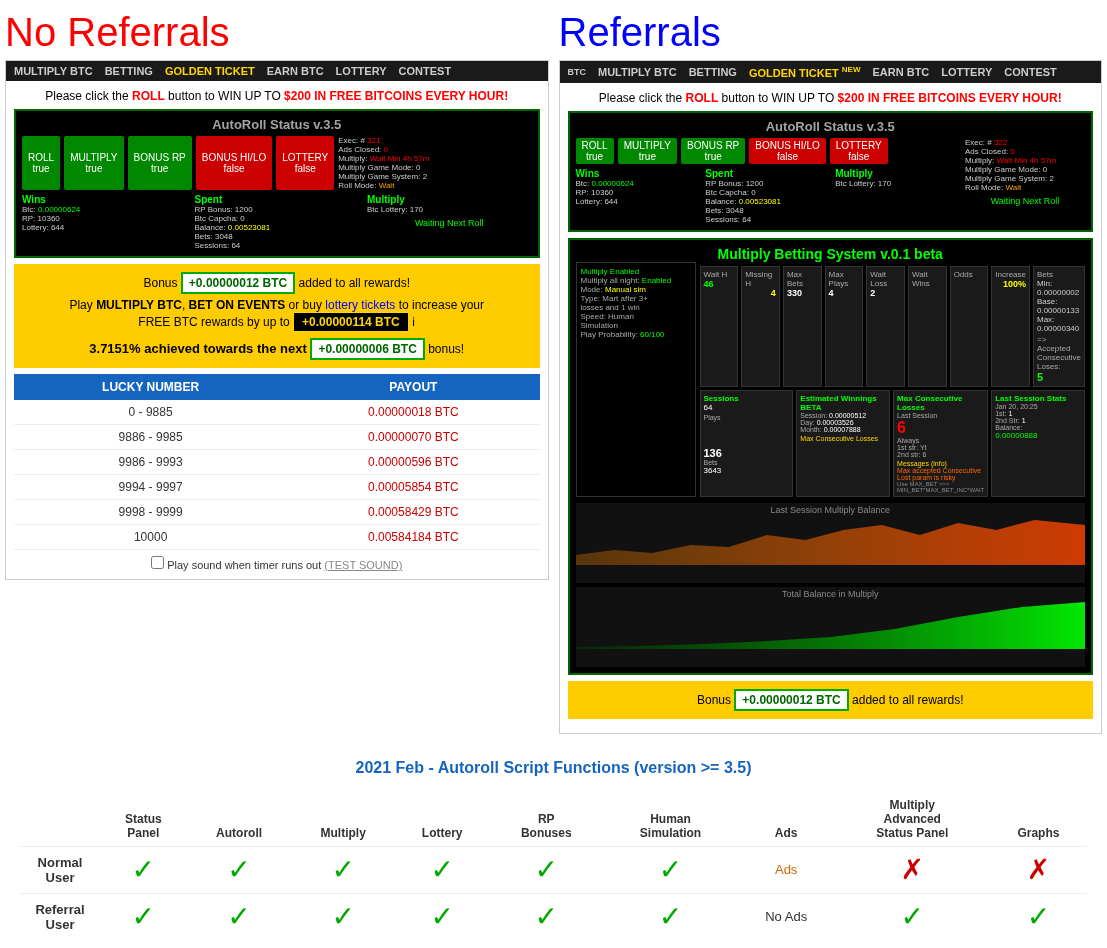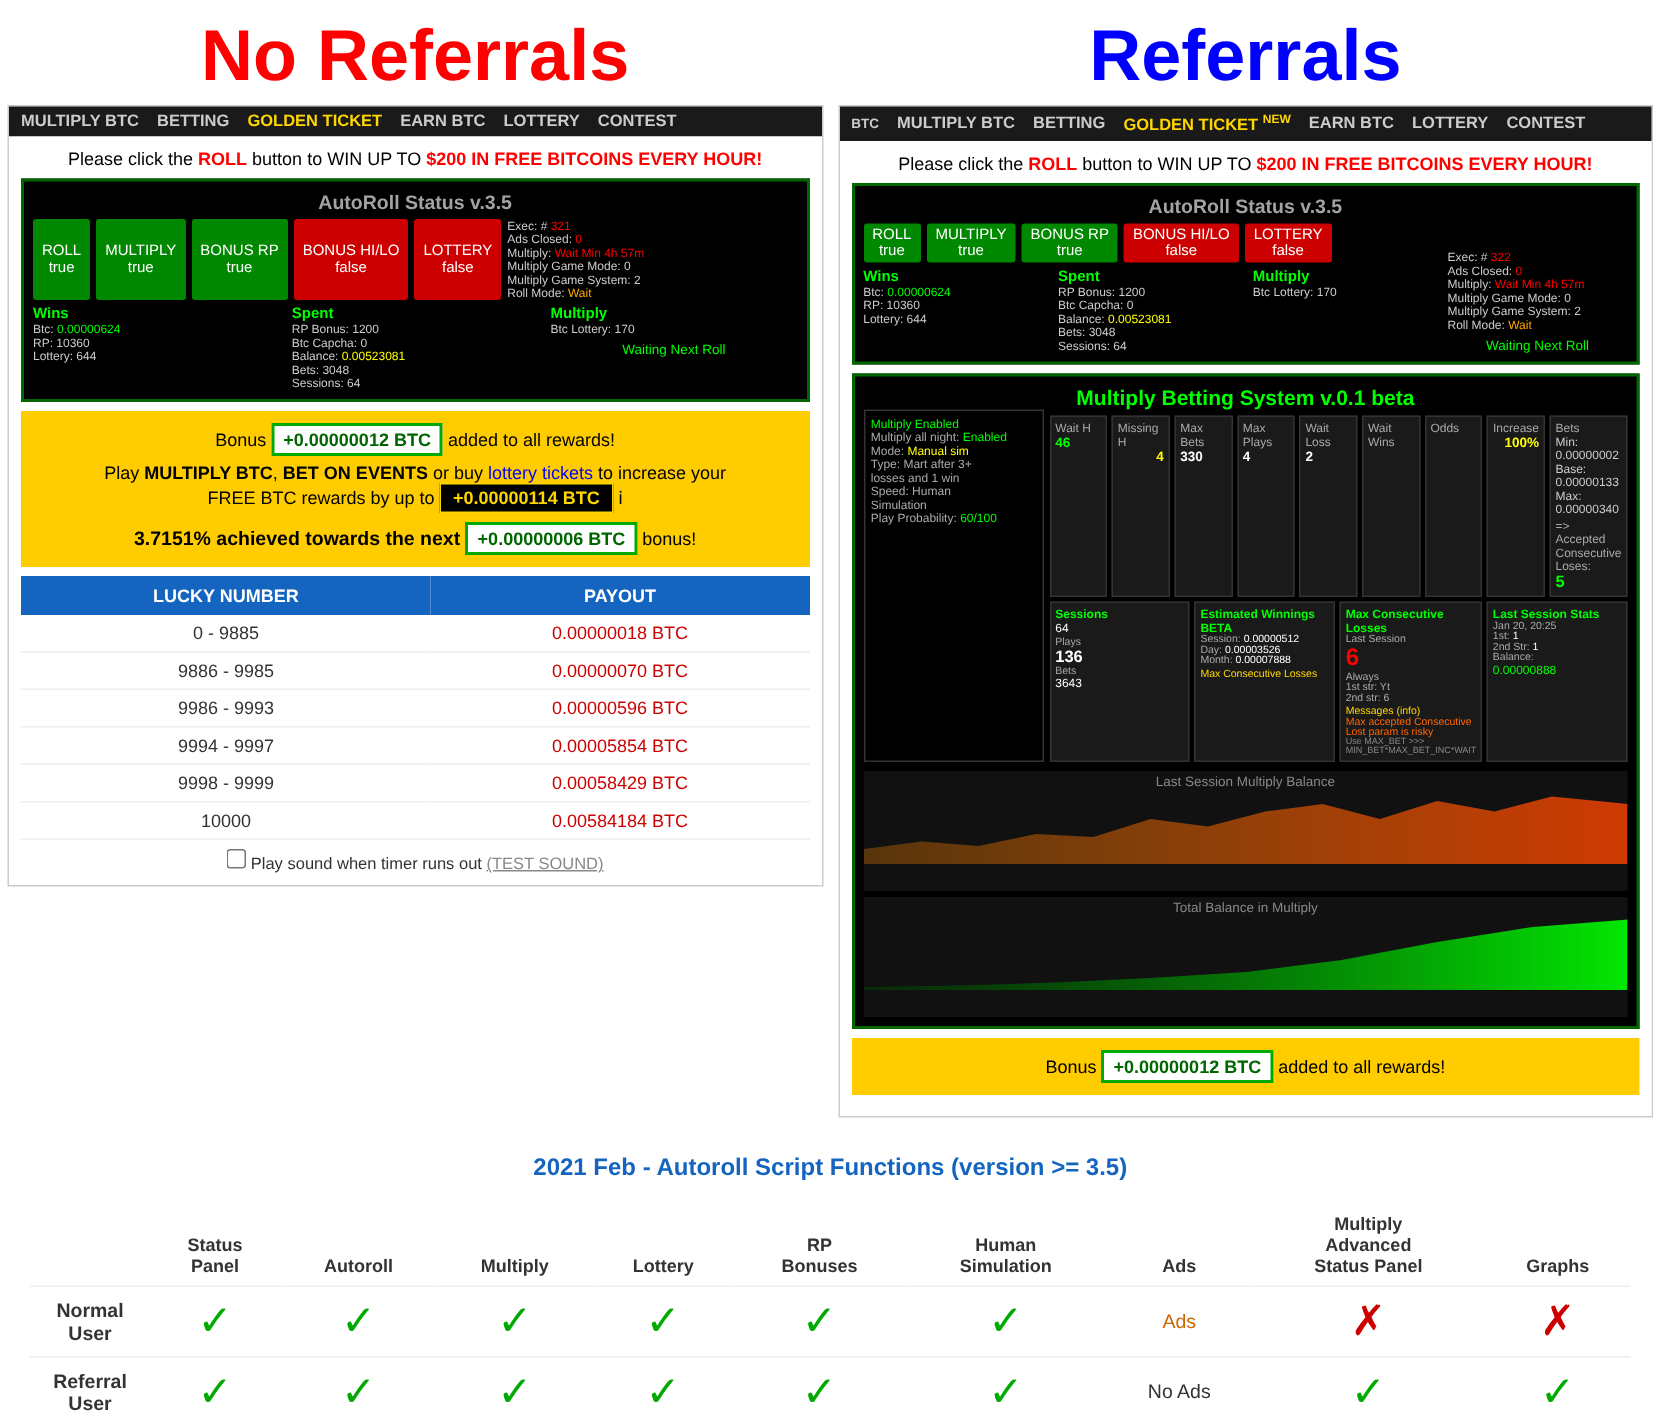--- a/index.html
+++ b/index.html
@@ -13,23 +13,23 @@
 
     
     .top-section {
       display: flex;
       width: 100%;
       padding: 10px 5px;
       gap: 10px;
     }
 
     .panel-label {
-      font-size: 48px;
-      font-weight: bold;
-      text-align: center;
+      font-size: 40px;
+      font-weight: normal;
+      text-align: left;
       margin-bottom: 5px;
     }
     .label-no-referrals { color: red; }
     .label-referrals { color: blue; }
 
     .panel-wrapper {
       flex: 1;
     }
 
     .panel {
@@ -507,21 +507,21 @@
                   <p>Balance: <span class="yellow">0.00523081</span></p>
                   <p>Bets: 3048</p>
                   <p>Sessions: 64</p>
                 </div>
                 <div class="stat-col">
                   <div class="col-title">Multiply</div>
                   <p>Btc Lottery: 170</p>
                 </div>
               </div>
             </div>
-            <div style="min-width:120px; font-size:8px;margin-top:18px;" class="exec-info">
+            <div style="min-width:120px; font-size:8px;" class="exec-info">
               Exec: # <span class="red">322</span><br>
               Ads Closed: <span class="red">0</span><br>
               Multiply: <span class="red">Wait Min 4h 57m</span><br>
               Multiply Game Mode: 0<br>
               Multiply Game System: 2<br>
               Roll Mode: <span class="orange">Wait</span><br>
               <div class="waiting-text">Waiting Next Roll</div>
             </div>
           </div>
         </div>
@@ -588,21 +588,21 @@
                     <span style="color:#00ff00; font-size:11px; font-weight:bold;">5</span>
                   </div>
                 </div>
               </div>
 
               <div class="stats-row">
                 <div class="stats-cell">
                   <div class="sc-title">Sessions</div>
                   <div class="sc-val">64</div>
                   <div style="color:#aaa; font-size:7px; margin-top:2px;">Plays</div>
-                  <div class="sc-val" style="color:#fff; font-size:11px; font-weight:bold;">136</div>
+                  <div class="sc-val" style="color:#fff; font-size:11px; font-weight:bold;margin-top:26px;">136</div>
                   <div style="color:#aaa; font-size:7px;">Bets</div>
                   <div class="sc-val" style="color:#fff;">3643</div>
                 </div>
                 <div class="stats-cell">
                   <div class="sc-title">Estimated Winnings BETA</div>
                   <div style="font-size:7px; color:#aaa;">Session: <span style="color:#fff;">0.00000512</span></div>
                   <div style="font-size:7px; color:#aaa;">Day: <span style="color:#fff;">0.00003526</span></div>
                   <div style="font-size:7px; color:#aaa;">Month: <span style="color:#fff;">0.00007888</span></div>
                   <div style="color:#ffd700; font-size:7px; margin-top:2px;">Max Consecutive Losses</div>
                 </div>

